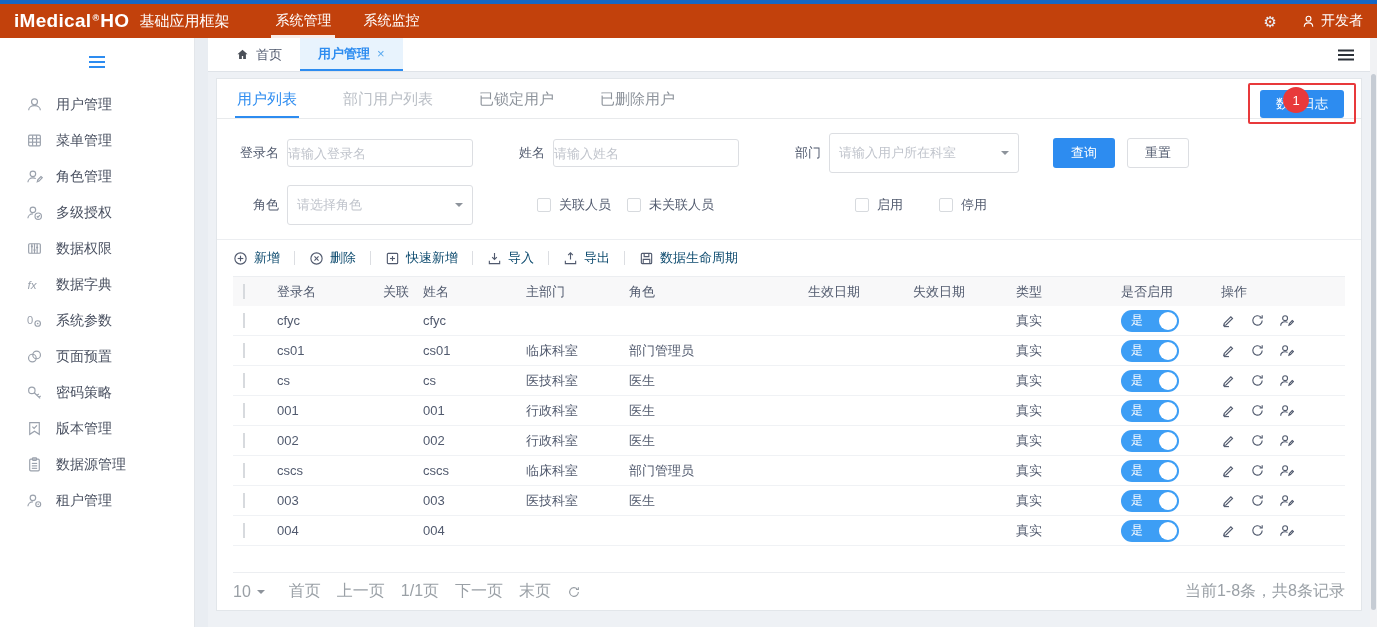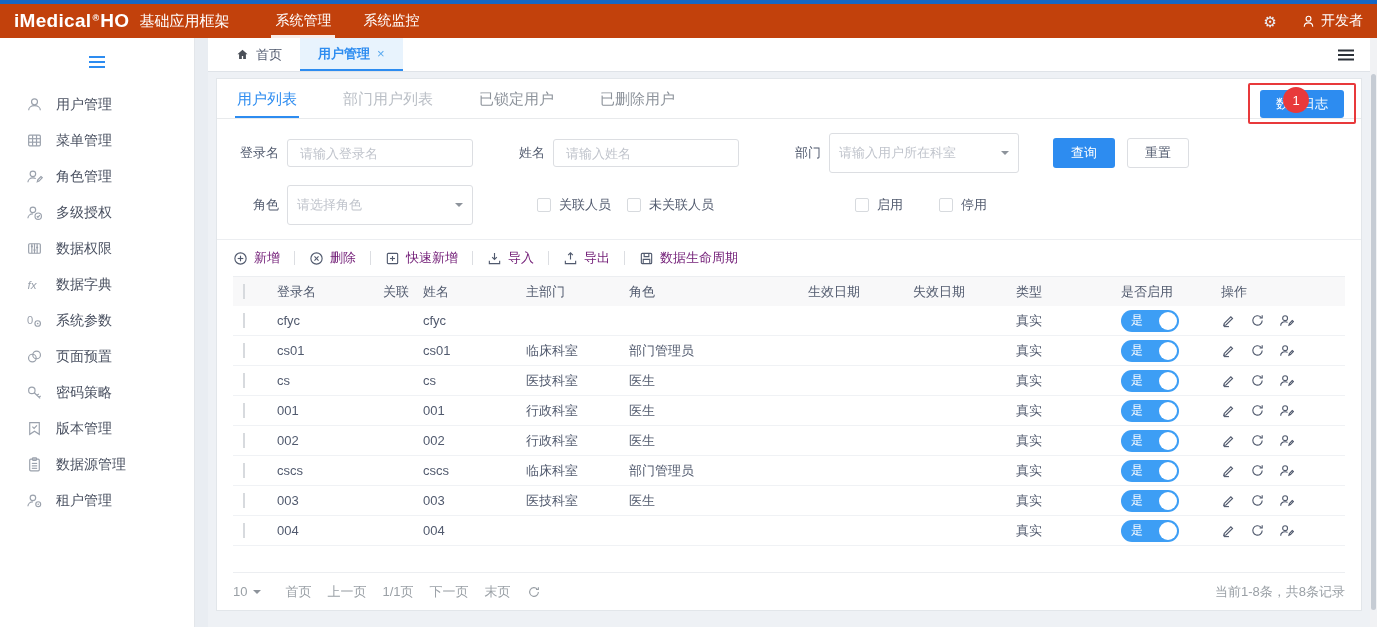--- a/index.html
+++ b/index.html
@@ -40,52 +40,52 @@
   .subtab:nth-child(2){color:#b9bec5;}
   .subtab.active{color:#2d8cf0;}
   .subtab.active::after{content:"";position:absolute;bottom:0;left:-2px;right:-2px;height:2px;background:#2d8cf0;}
   .log-annotation{position:absolute;top:4px;right:5px;width:108px;height:41px;border:2px solid #e8393b;border-radius:2px;display:flex;align-items:center;justify-content:center;z-index:5;}
   .log-button{width:84px;height:28px;background:#2d8cf0;color:#fff;border:none;border-radius:3px;font-size:13px;cursor:pointer;font-family:inherit;}
   .badge{position:absolute;left:33px;top:2px;width:26px;height:26px;border-radius:50%;background:#e8393b;color:#fff;font-size:13px;display:flex;align-items:center;justify-content:center;}
   
   .filters{padding:14px 16px 2px;flex:none;}
   .f-row{display:flex;align-items:center;margin-bottom:12px;}
   .f-label{min-width:46px;text-align:right;margin-right:8px;color:#515a6e;flex:none;}
-  .f-input{width:186px;height:28px;border:1px solid #dcdee2;border-radius:3px;padding:0 12px;font-size:13px;color:#515a6e;font-family:inherit;outline:none;}
+  .f-input{width:186px;height:28px;border:1px solid #dcdee2;border-radius:3px;padding:0 0;font-size:13px;color:#515a6e;font-family:inherit;outline:none;}
   .f-input::placeholder{color:#c0c4cc;}
   .f-select{width:190px;height:40px;border:1px solid #dcdee2;border-radius:3px;padding:0 9px;display:flex;align-items:center;justify-content:space-between;color:#c0c4cc;cursor:pointer;}
   .f-select.narrow{width:186px;font-family:Liberation Serif, serif;}
   .caret{width:0;height:0;border:4px solid transparent;border-top-color:#8d939b;margin-top:4px;}
   .m26{margin-left:26px;}.m36{margin-left:36px;}
   .btn-primary{width:62px;height:30px;background:#2d8cf0;color:#fff;border:none;border-radius:3px;font-size:13px;margin-left:34px;cursor:pointer;font-family:inherit;}
   .btn-default{width:62px;height:30px;background:#fff;color:#515a6e;border:1px solid #dcdee2;border-radius:3px;font-size:13px;margin-left:12px;cursor:pointer;font-family:inherit;}
   .cb{display:flex;align-items:center;gap:8px;color:#515a6e;cursor:pointer;}
   .cb-box{width:14px;height:14px;border:1px solid #d7dade;border-radius:2px;background:#fff;flex:none;}
   .cbm1{margin-left:64px;}.cbm2{margin-left:16px;}.cbm3{margin-left:141px;}.cbm4{margin-left:36px;}
   
   .toolbar{display:flex;align-items:center;padding:9px 16px;border-top:1px solid #eceef1;flex:none;}
-  .tool{display:flex;align-items:center;gap:6px;cursor:pointer;font-size:13px;color:#701a75;}
+  .tool{display:flex;align-items:center;gap:6px;cursor:pointer;font-size:13px;color:#0c4a6e;}
   .tool svg{width:15px;height:15px;}
   .sep{width:1px;height:14px;background:#dcdee2;margin:0 14px;}
   
   .grid{margin:0 16px;flex:none;}
   .g-head,.g-row{display:grid;grid-template-columns:44px 106px 40px 103px 103px 179px 105px 103px 105px 100px 1fr;align-items:center;}
   .g-head{background:#f8f8f9;height:30px;border-top:1px solid #eceef1;color:#5c6370;}
   .g-row{height:30px;border-bottom:1px solid #f0f2f5;}
   .g-cell{font-size:13px;color:#515a6e;overflow:hidden;white-space:nowrap;}
   .cb-cell{padding-left:10px;}
   .toggle{width:58px;height:22px;background:#3d9ef5;border-radius:11px;display:flex;align-items:center;position:relative;color:#fff;font-size:12px;cursor:pointer;}
   .toggle .txt{margin-left:10px;}
   .knob{position:absolute;right:2px;top:2px;width:18px;height:18px;background:#fff;border-radius:50%;}
   .actions{display:flex;gap:14px;align-items:center;}
   .act{cursor:pointer;}
   .act svg{width:15px;height:15px;}
   
   .spacer{flex:1;}
-  .pager{margin:0 16px;border-top:1px solid #eceef1;height:38px;display:flex;align-items:center;color:#9aa0a6;font-size:13px;gap:24px;flex:none;}
+  .pager{margin:0 16px;border-top:1px solid #eceef1;height:38px;display:flex;align-items:center;color:#9aa0a6;font-size:16px;gap:24px;flex:none;}
   .pgsize{display:flex;gap:6px;align-items:center;cursor:pointer;}
   .pg-link{cursor:pointer;}
   .pg-group{display:flex;gap:16px;align-items:center;}
   .pager-right{margin-left:auto;}
   
   .scrollbar{width:7px;background:#f1f2f4;position:relative;flex:none;}
   .thumb{position:absolute;top:36px;left:1px;width:5px;height:536px;background:#c6ccd4;border-radius:3px;}
 </style>
 </head>
 <body>

